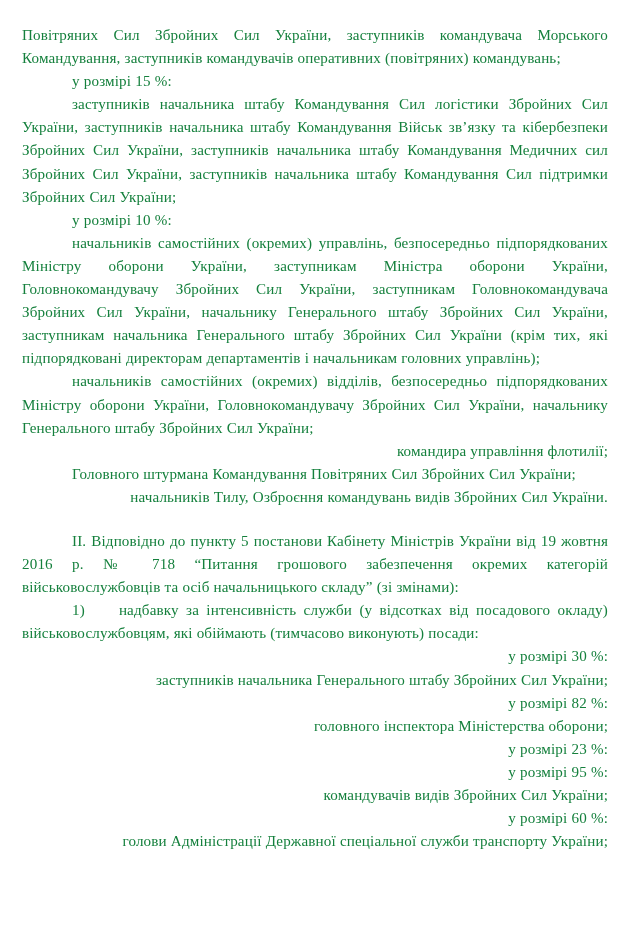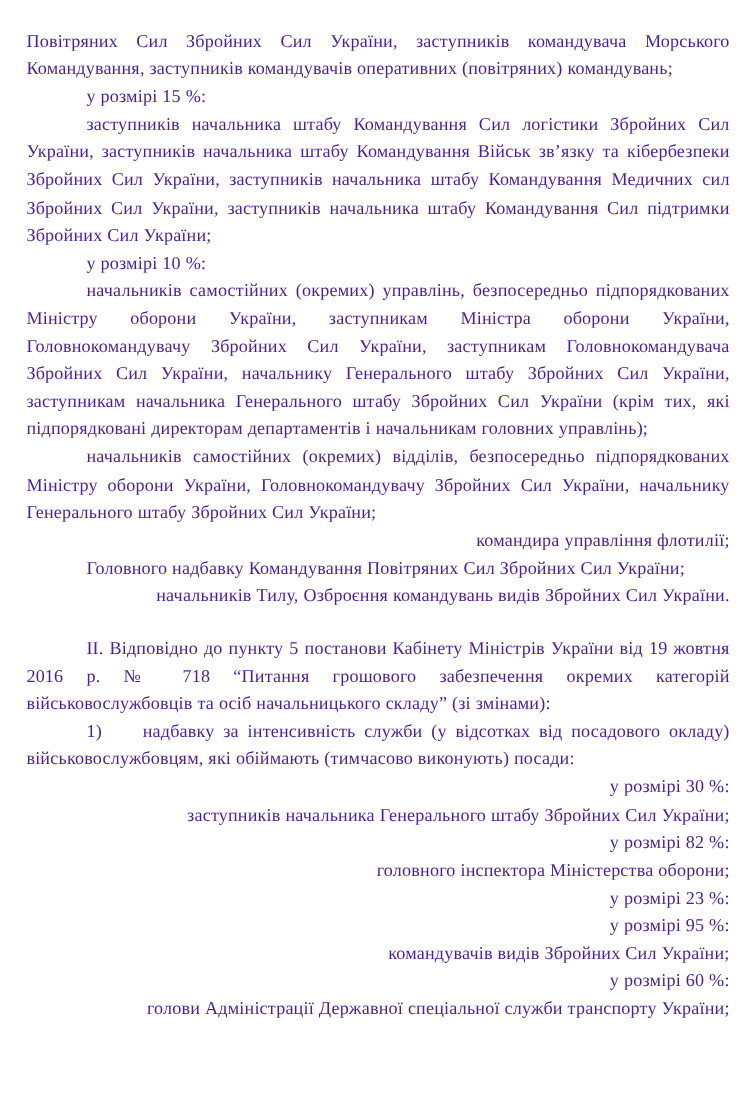--- a/index.html
+++ b/index.html
@@ -8,21 +8,21 @@
     padding: 0;
     background: #ffffff;
   }
   .page {
     position: relative;
     width: 630px;
     height: 928px;
     background: #ffffff;
     overflow: hidden;
     font-family: "Liberation Serif", "DejaVu Serif", serif;
-    color: #4c1d95;
+    color: #15803d;
     box-sizing: border-box;
   }
   .body-col {
     position: absolute;
     left: 22px;
     top: 24px;
     width: 586px;
   }
   p.para {
     margin: 0;
@@ -73,21 +73,21 @@
 
     <p class="para indent">у розмірі 10 %:</p>
 
     <p class="para indent">начальників самостійних (окремих) управлінь, безпосередньо підпорядкованих Міністру оборони України, заступникам Міністра оборони України, Головнокомандувачу Збройних Сил України, заступникам Головнокомандувача Збройних Сил України, начальнику Генерального штабу Збройних Сил України, заступникам начальника Генерального штабу Збройних Сил України (крім тих, які підпорядковані директорам департаментів і начальникам головних управлінь);</p>
 
     <p class="para indent">начальників самостійних (окремих) відділів, безпосередньо підпорядкованих Міністру оборони України, Головнокомандувачу Збройних Сил України, начальнику Генерального штабу Збройних Сил України;</p>
 
     <p class="para indent last-flat">командира управління флотилії;</p>
 
 
-    <p class="para indent">Головного надбавку Командування Повітряних Сил Збройних Сил України;</p>
+    <p class="para indent">Головного штурмана Командування Повітряних Сил Збройних Сил України;</p>
 
     <p class="para indent last-flat">начальників Тилу, Озброєння командувань видів Збройних Сил України.</p>
 
     <div class="gap-sec"></div>
 
     <p class="para indent">II. Відповідно до пункту 5 постанови Кабінету Міністрів України від 19 жовтня 2016 р. № 718 “Питання грошового забезпечення окремих категорій військовослужбовців та осіб начальницького складу” (зі змінами):</p>
 
     <p class="para indent bold"><span>1)</span><span class="tabgap"></span><span>надбавку за інтенсивність служби (у відсотках від посадового окладу) військовослужбовцям, які обіймають (тимчасово виконують) посади:</span></p>
 
     <p class="para indent last-flat">у розмірі 30 %:</p>

